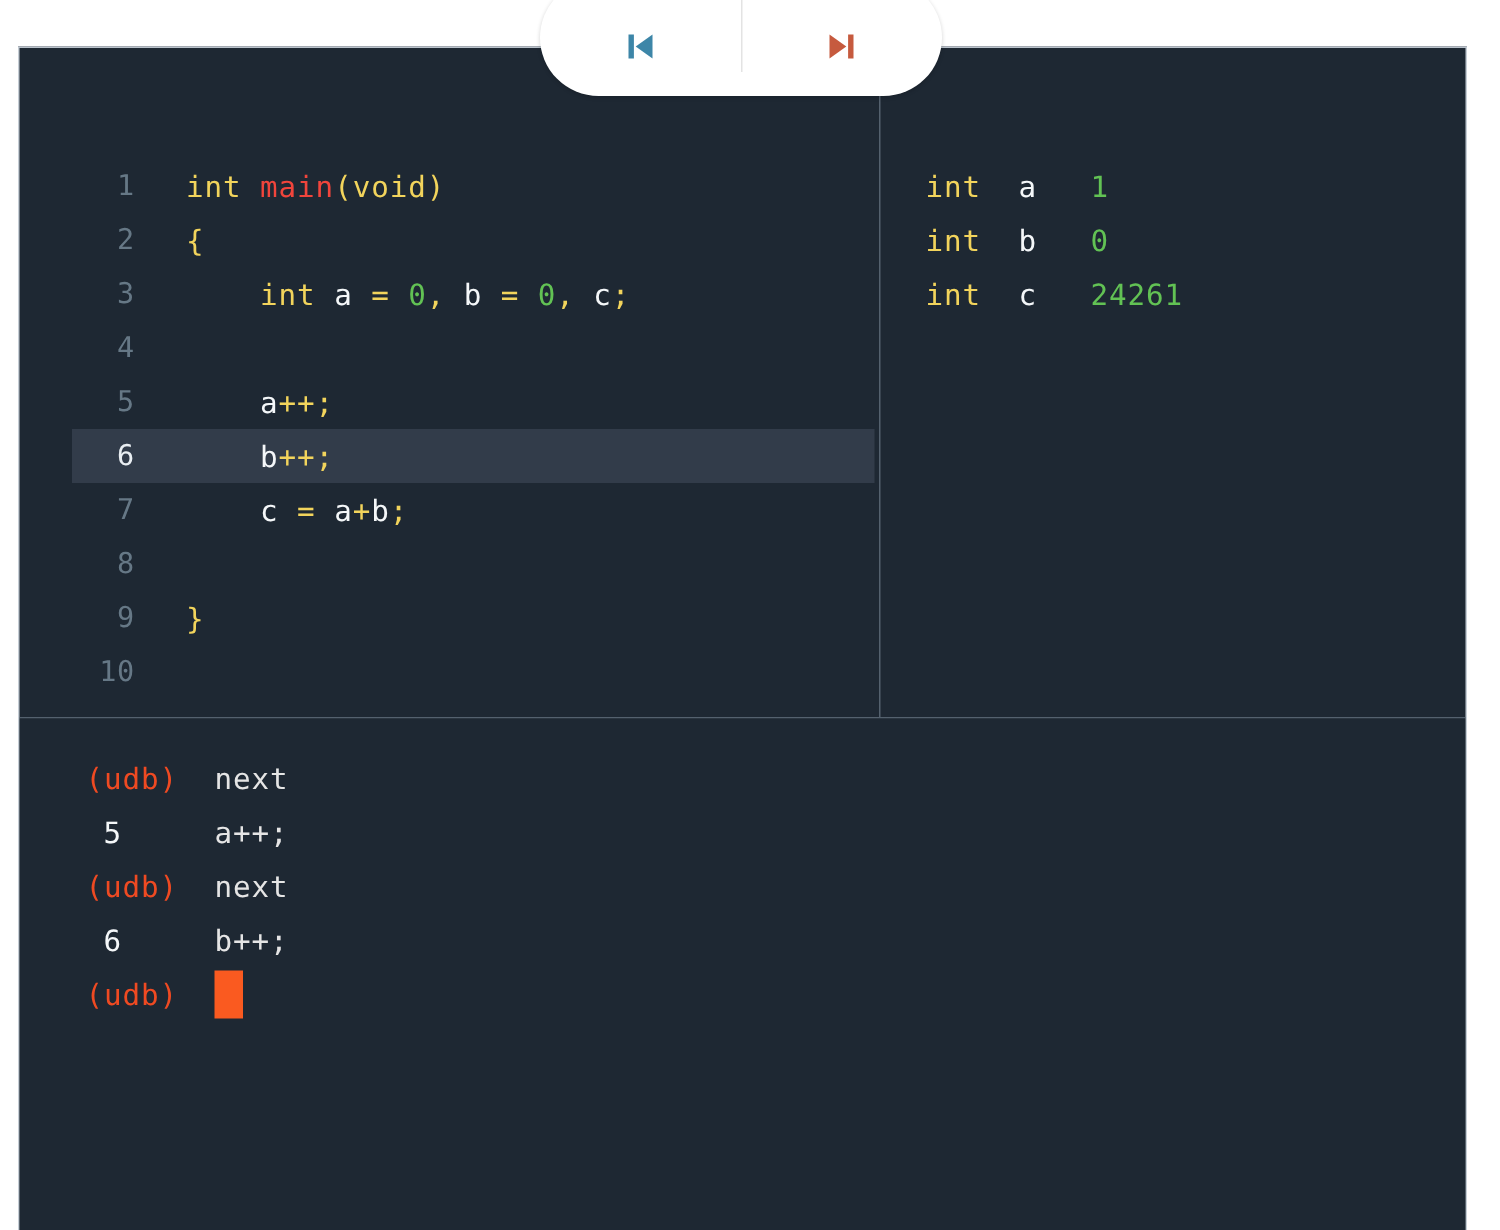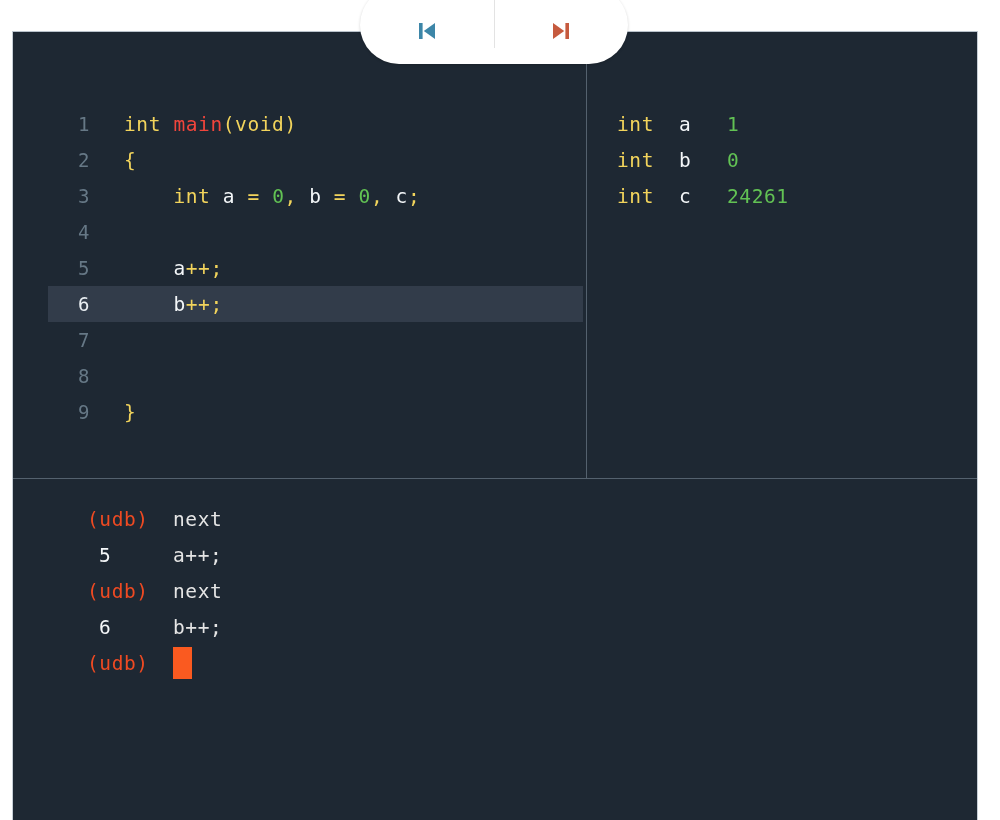--- a/index.html
+++ b/index.html
@@ -166,21 +166,20 @@
     background: #54616e;
   }
   .terminal {
     position: absolute;
     left: 0;
     top: 447px;
     right: 0;
     bottom: 0;
     background: #1e2833;
     padding: 22px 0 0 0;
-    margin-left: 30px;
   }
   .term-row {
     display: flex;
     align-items: center;
     height: 36px;
     padding-left: 44px;
     font-size: 19.5px;
     letter-spacing: 0.6px;
     white-space: pre;
   }
@@ -225,27 +224,32 @@
             <div class="code-row">
               <div class="ln">5</div>
               <div class="code-text"><span class="t-plain">    </span><span class="t-id">a</span><span class="t-op">++</span><span class="t-pun">;</span></div>
             </div>
             <div class="code-row active">
               <div class="ln">6</div>
               <div class="code-text"><span class="t-plain">    </span><span class="t-id">b</span><span class="t-op">++</span><span class="t-pun">;</span></div>
             </div>
             <div class="code-row">
               <div class="ln">7</div>
+              <div class="code-text"><span class="t-plain">    </span><span class="t-id">c</span><span class="t-plain"> </span><span class="t-op">=</span><span class="t-plain"> </span><span class="t-id">a</span><span class="t-op">+</span><span class="t-id">b</span><span class="t-pun">;</span></div>
             </div>
             <div class="code-row">
               <div class="ln">8</div>
             </div>
             <div class="code-row">
               <div class="ln">9</div>
               <div class="code-text"><span class="t-pun">}</span></div>
+            </div>
+            <div class="code-row">
+              <div class="ln">10</div>
+              <div class="code-text"></div>
             </div>
           </div>
       </div>
 
       <div class="vars-pane">
         <div class="vars-list" id="vars-list">
             <div class="var-row"><span class="var-type">int</span><span class="var-name">a</span><span class="var-val">1</span></div>
             <div class="var-row"><span class="var-type">int</span><span class="var-name">b</span><span class="var-val">0</span></div>
             <div class="var-row"><span class="var-type">int</span><span class="var-name">c</span><span class="var-val">24261</span></div>
           </div>

